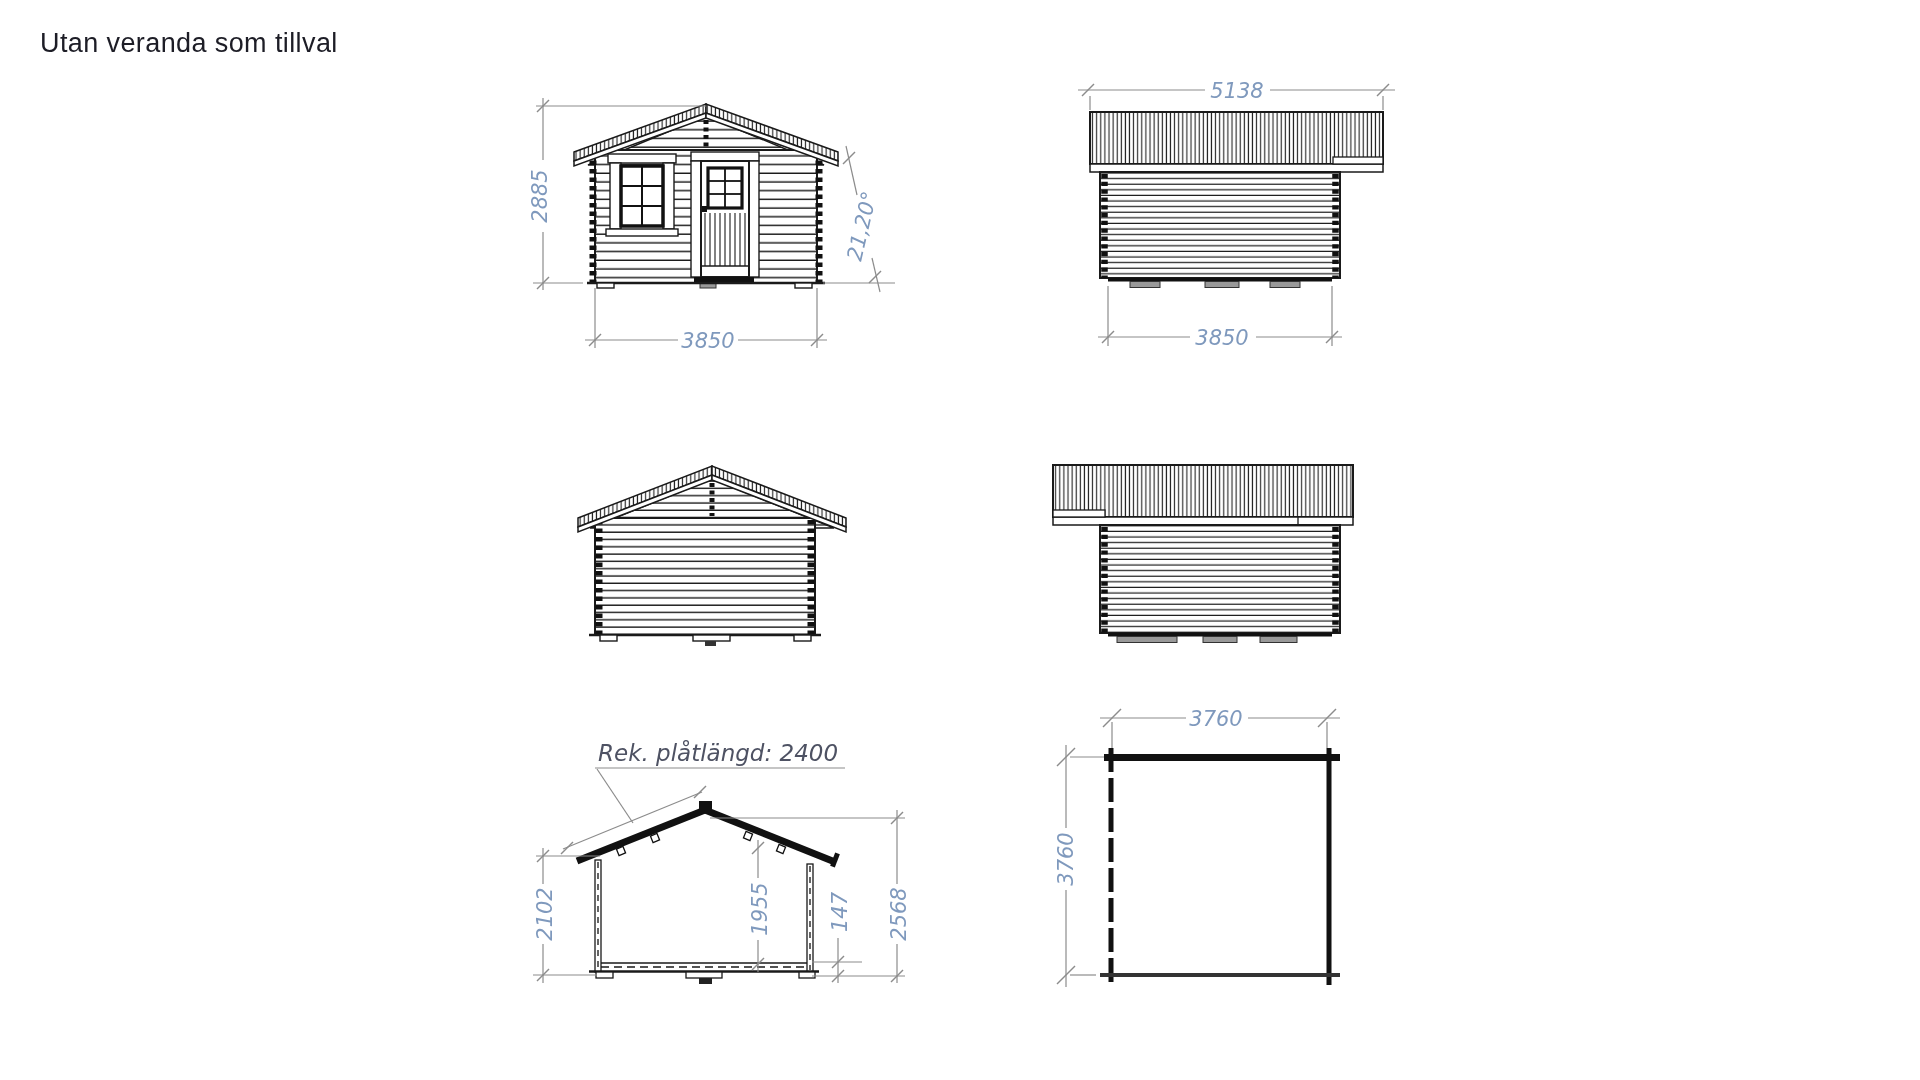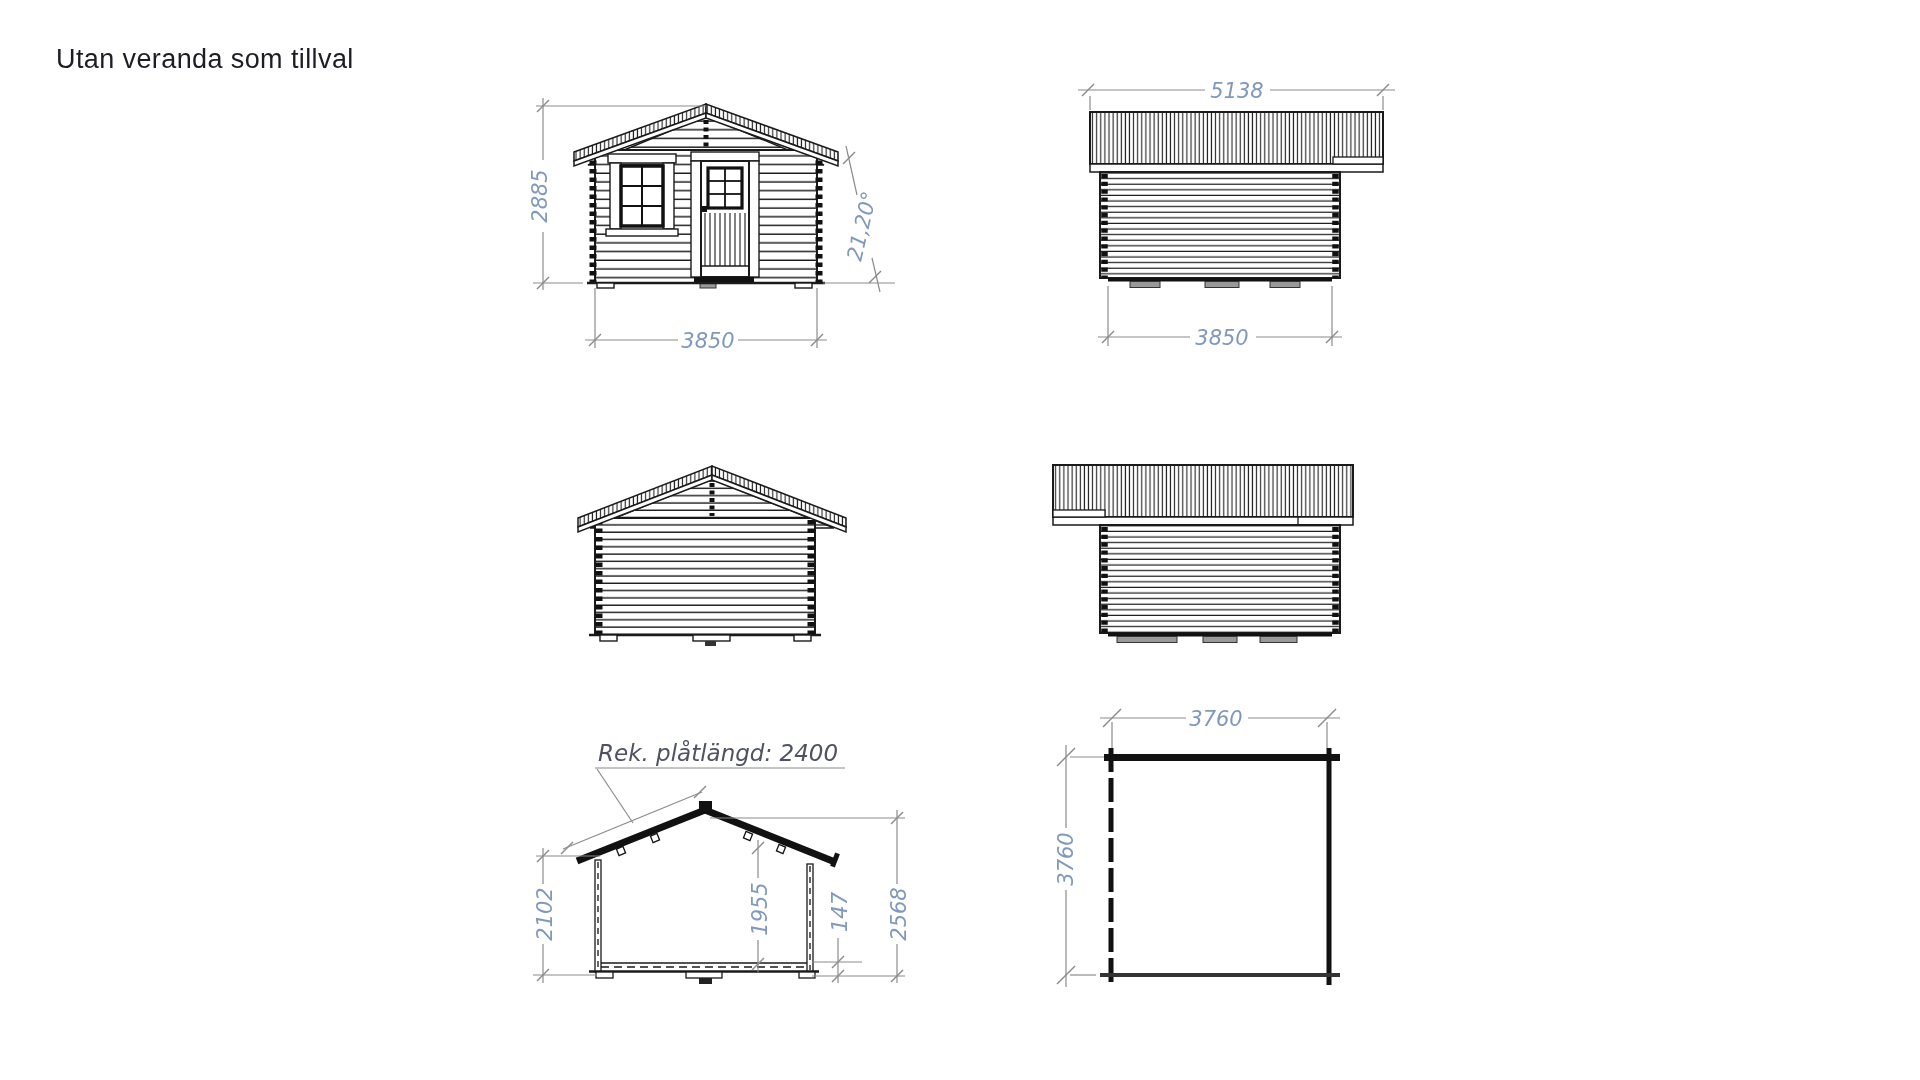--- a/index.html
+++ b/index.html
@@ -1,17 +1,17 @@
 <!DOCTYPE html>
 <html><head>
 <meta charset="utf-8">
 <style>
   html,body{margin:0;padding:0;background:#ffffff;width:1920px;height:1080px;overflow:hidden;}
   .stage{position:relative;width:1920px;height:1080px;background:#fff;font-family:"Liberation Sans",sans-serif;}
-  .page-title{position:absolute;left:40px;top:28px;margin:16px;font-family:"Liberation Sans",sans-serif;
+  .page-title{position:absolute;left:40px;top:28px;margin:0;font-family:"Liberation Sans",sans-serif;
               font-size:27px;font-weight:500;letter-spacing:.4px;color:#1d1d26;}
   svg{position:absolute;left:0;top:0;}
   .dln{stroke:#8c8c8c;stroke-width:1.2;fill:none;}
   .tick{stroke:#8c8c8c;stroke-width:1.4;fill:none;}
   .dim-text{font-family:"DejaVu Sans",sans-serif;font-style:italic;font-size:21px;fill:#7f99bd;}
   .label-text{font-family:"DejaVu Sans",sans-serif;font-style:italic;font-size:23px;fill:#4e5263;}
 </style>
 </head>
 <body>
 

